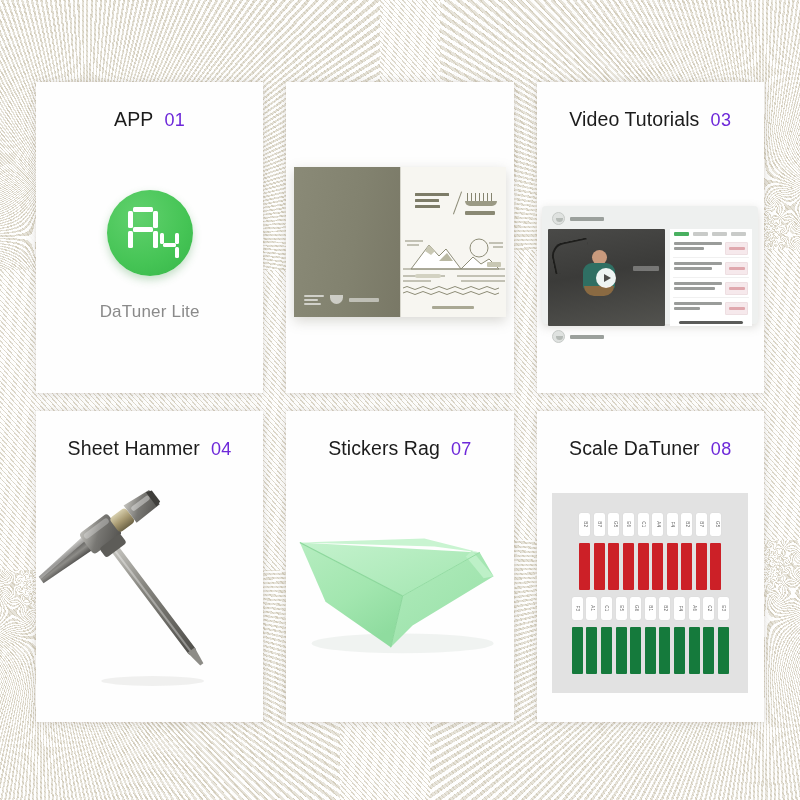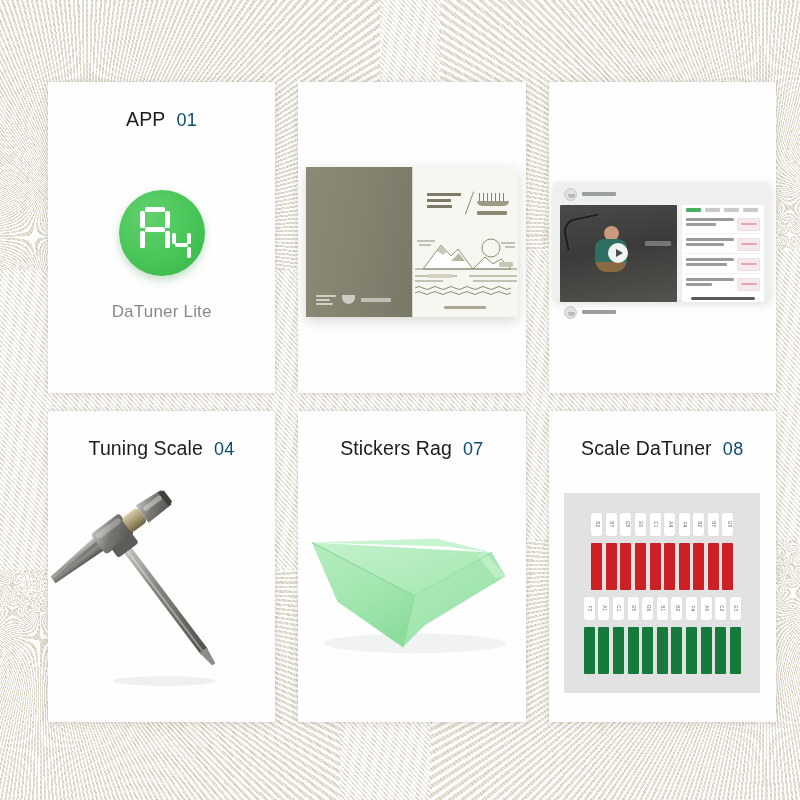--- a/index.html
+++ b/index.html
@@ -36,21 +36,21 @@
     background-image:repeating-conic-gradient(from 330deg at 25% 5%, rgba(255,255,255,.9) 0deg 0.5deg, rgba(203,196,176,.45) 0.5deg 1.05deg);
   }
   .fan-d {
     bottom:-60px; right:-50px; width:420px; height:320px;
     background-image:repeating-conic-gradient(from 30deg at 80% 8%, rgba(255,255,255,.9) 0deg 0.5deg, rgba(203,196,176,.45) 0.5deg 1.05deg);
   }
 
   
   #grid {
     position:absolute;
-    left:48px; top:82px;
+    left:36px; top:82px;
     width:728px; height:640px;
     display:grid;
     grid-template-columns:repeat(3, 1fr);
     grid-template-rows:repeat(2, 1fr);
     column-gap:23px;
     row-gap:18px;
   }
   .card {
     background:#fefefe;
     position:relative;
@@ -71,21 +71,21 @@
   }
   .card-title {
     font-size:19.5px;
     font-weight:400;
     color:#1c1c1c;
     letter-spacing:.1px;
   }
   .card-num {
     font-size:18px;
     font-weight:400;
-    color:#0c4a6e;
+    color:#6d28d9;
     letter-spacing:.4px;
   }
   .card-body {
     flex:1;
     width:100%;
     display:flex;
     align-items:center;
     justify-content:center;
     position:relative;
   }
@@ -303,20 +303,24 @@
             <rect x="14" y="43" width="26" height="4" rx="2" fill="#d3d2c2"></rect>
             <rect x="86" y="31" width="14" height="5" rx="1" fill="#c8c7b3"></rect>
           </svg>
           <div class="bf-foot"></div>
         </div>
       </div>
     </div>
   </div>
 
   <div class="card">
+    <div class="card-head">
+      <span class="card-title">Video Tutorials</span>
+      <span class="card-num">03</span>
+    </div>
     <div class="card-body">
       <div class="vplayer">
         <div class="vp-top">
           <span class="vp-logo"></span>
           <span class="vp-logotext"></span>
         </div>
         <div class="vp-main">
           <div class="vp-video">
             <div class="vp-mic"></div>
             <div class="vp-person">
@@ -368,21 +372,21 @@
         <div class="vp-bottom">
           <span class="vp-logo"></span>
           <span class="vp-logotext"></span>
         </div>
       </div>
     </div>
   </div>
 
   <div class="card">
     <div class="card-head">
-      <span class="card-title">Tuning Scale</span>
+      <span class="card-title">Sheet Hammer</span>
       <span class="card-num">04</span>
     </div>
     <div class="card-body">
       <div class="hammer-wrap">
         <svg viewBox="0 0 230 230" width="100%" height="100%">
           <defs>
             <linearGradient id="steel" x1="0" y1="0" x2="0" y2="1">
               <stop offset="0%" stop-color="#b9b8b4"></stop>
               <stop offset="35%" stop-color="#6f6e6b"></stop>
               <stop offset="60%" stop-color="#8d8c88"></stop>

